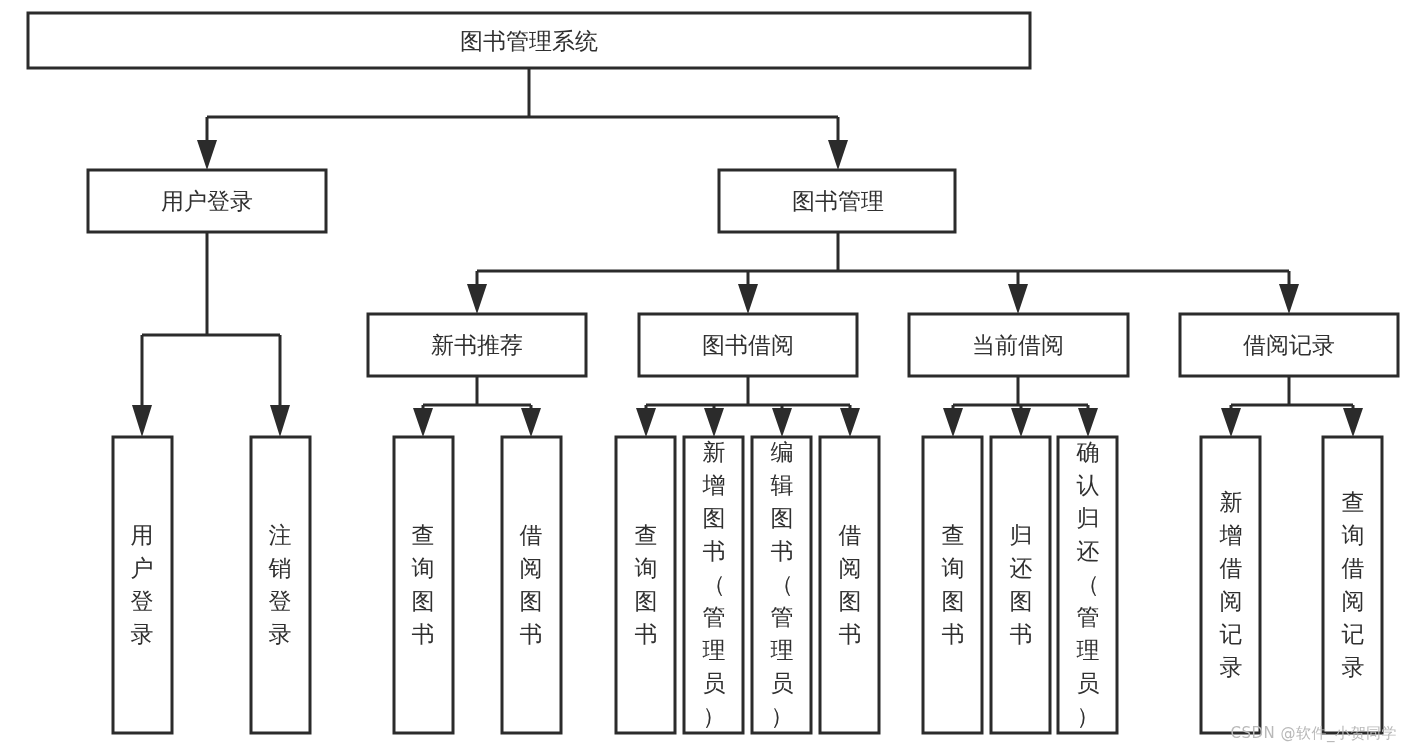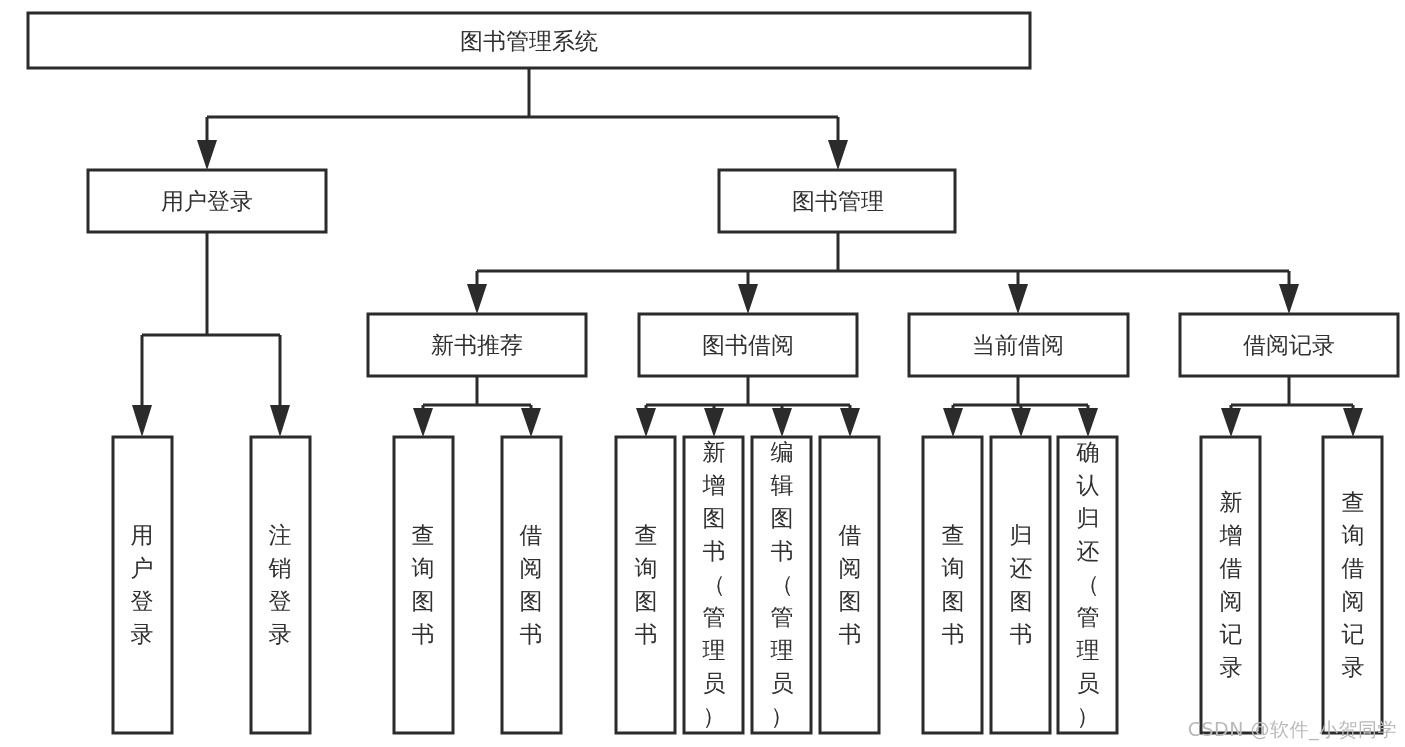--- a/index.html
+++ b/index.html
@@ -23,21 +23,21 @@
     text-anchor:middle;dominant-baseline:middle;
   }
   .leaf-label{
     font-family:"DejaVu Sans","Liberation Sans",sans-serif;
     font-size:23px;fill:#303030;
     text-anchor:middle;
   }
   .watermark{
     position:absolute;right:8px;bottom:4px;
     font-family:"DejaVu Sans","Liberation Sans",sans-serif;
-    font-size:19px;color:#b9b9b9;letter-spacing:.5px;
+    font-size:15px;color:#b9b9b9;letter-spacing:.5px;
     white-space:nowrap;user-select:none;
   }
 </style>
 </head>
 <body>
 
 <div id="diagram-root">
 <svg id="diagram" viewBox="0 0 1405 747" xmlns="http://www.w3.org/2000/svg">
 
   <g>

